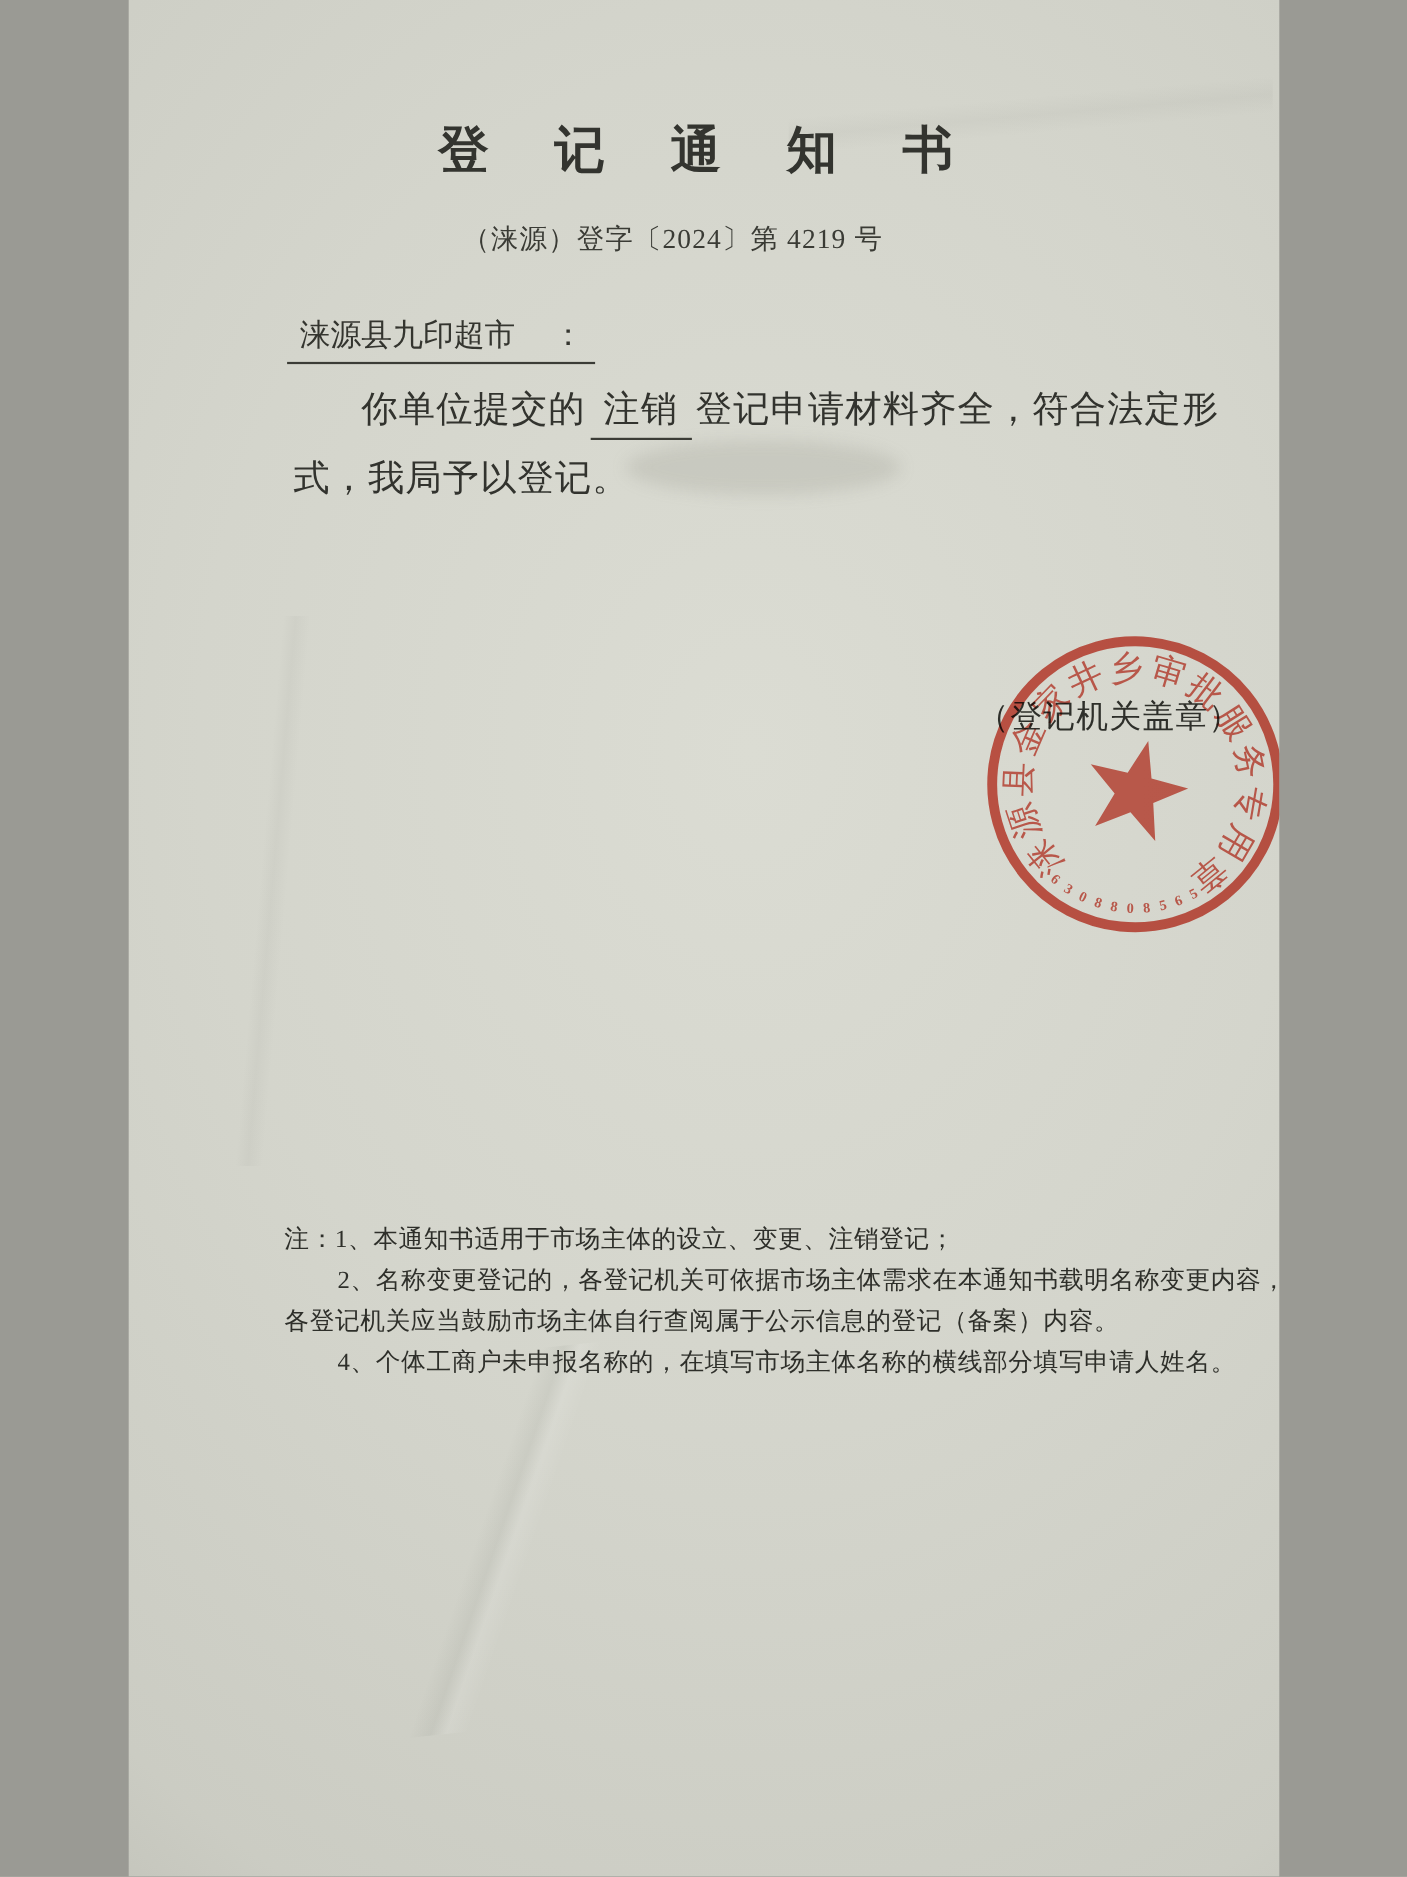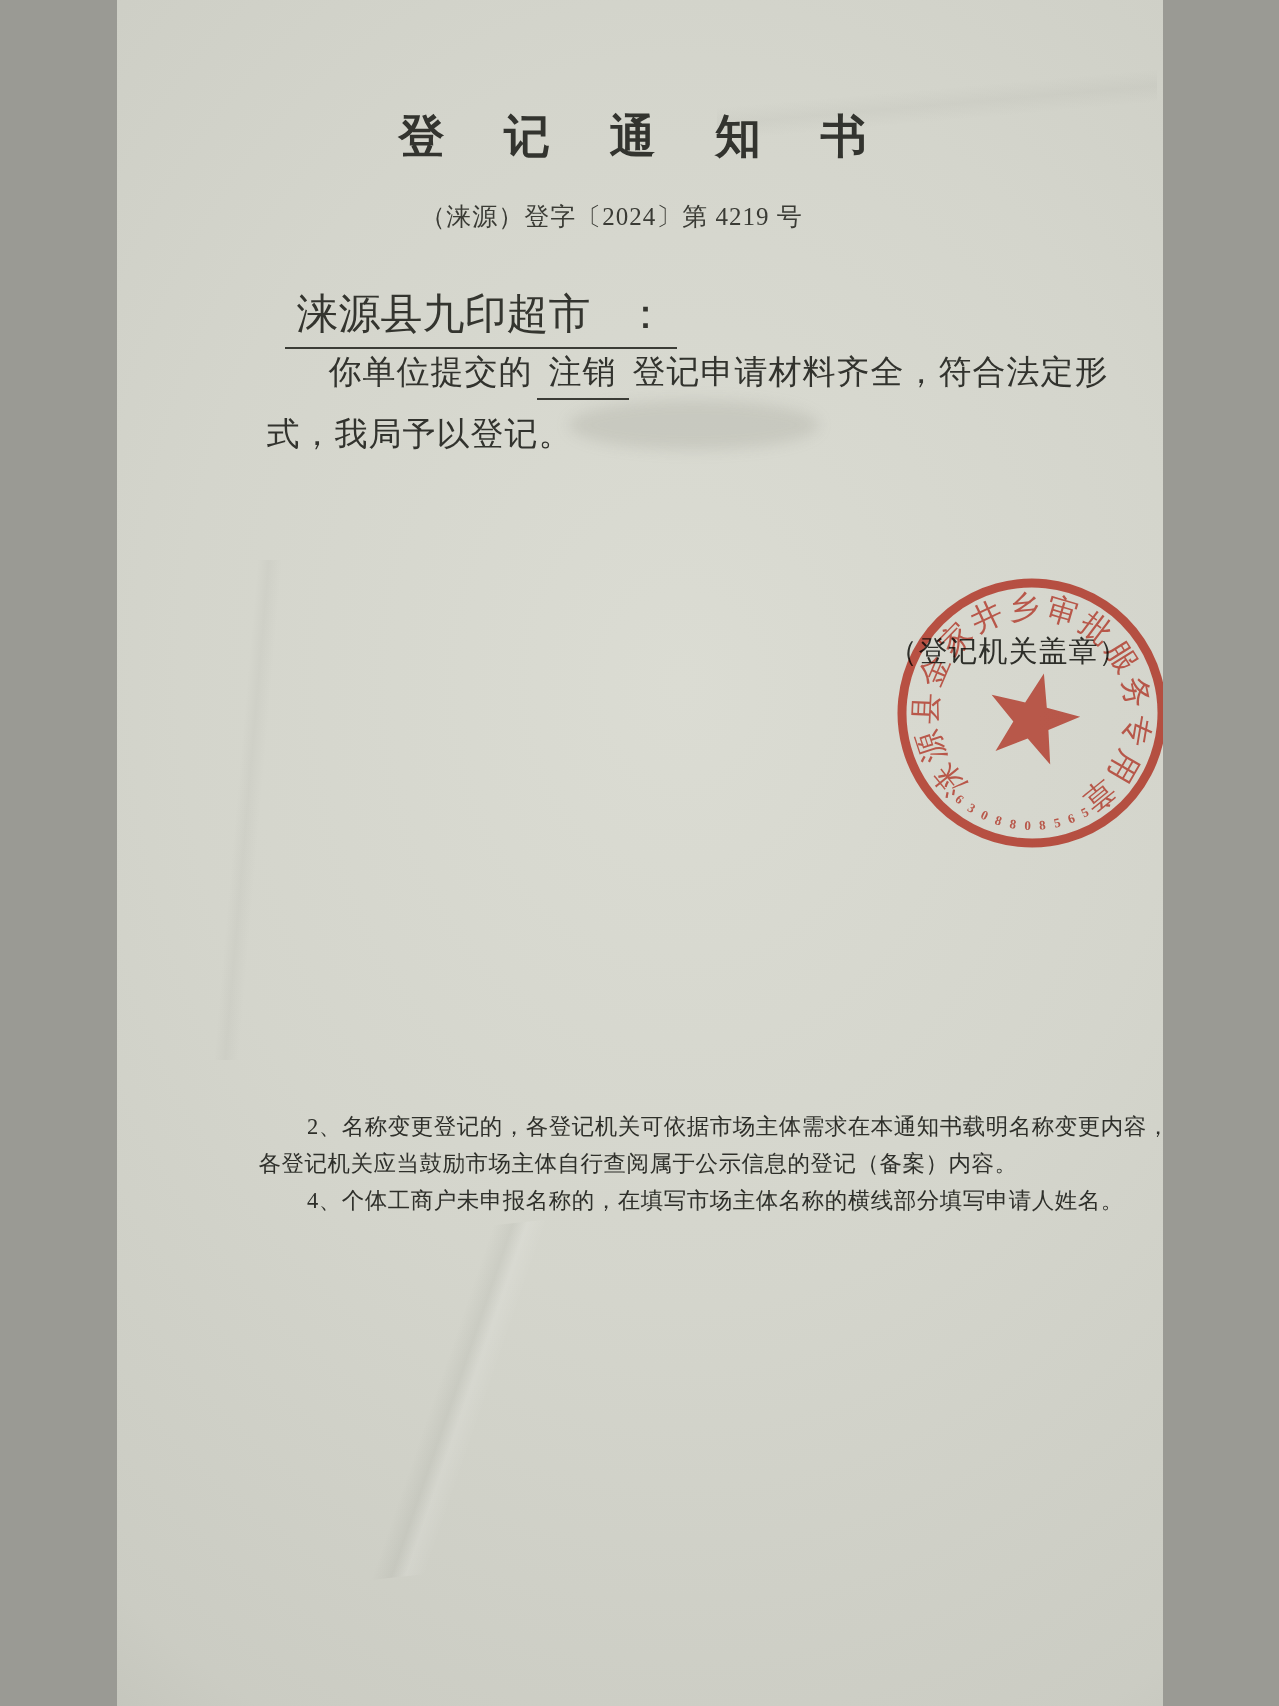--- a/index.html
+++ b/index.html
@@ -33,22 +33,22 @@
     text-align:center; font-size:46px; font-weight:bold;
     letter-spacing:14px; word-spacing:20px; color:#33342f;
   }
   .doc-number {
     position:absolute; top:200px; left:0; width:100%;
     text-align:center; transform:translateX(-28px);
     font-size:25px; letter-spacing:1px; color:#3a3b35;
   }
 
   .addressee-line {
-    position:absolute; left:168px; top:286px;
-    font-size:42px; color:#34352f;
+    position:absolute; left:144px; top:286px;
+    font-size:28px; color:#34352f;
   }
   .addressee-underline {
     display:inline-block; padding:0 10px 5px 12px;
     border-bottom:2px solid #3b3c36;
   }
   .addressee-colon { margin-left:34px; }
 
   .body-line { position:absolute; font-size:33px; color:#32332e; letter-spacing:1px; }
   .body-line-1 { left:212px; top:350px; }
   .body-line-2 { left:150px; top:412px; }
@@ -134,17 +134,18 @@
           <text x="169.4" y="258.8" fill="#d4493a" font-size="13" font-weight="bold" text-anchor="middle" dominant-baseline="middle" opacity="0.9" transform="rotate(-11.3 169.4 258.8)">8</text>
           <text x="183.9" y="254.9" fill="#d4493a" font-size="13" font-weight="bold" text-anchor="middle" dominant-baseline="middle" opacity="0.9" transform="rotate(-18.9 183.9 254.9)">5</text>
           <text x="197.8" y="249.1" fill="#d4493a" font-size="13" font-weight="bold" text-anchor="middle" dominant-baseline="middle" opacity="0.9" transform="rotate(-26.4 197.8 249.1)">6</text>
           <text x="210.7" y="241.5" fill="#d4493a" font-size="13" font-weight="bold" text-anchor="middle" dominant-baseline="middle" opacity="0.9" transform="rotate(-34.0 210.7 241.5)">5</text>
         </g>
     </svg>
   </div>
 
 
   <div class="notes" id="notes">
+      <p>注：1、本通知书适用于市场主体的设立、变更、注销登记；</p>
       <p class="indent">2、名称变更登记的，各登记机关可依据市场主体需求在本通知书载明名称变更内容，但各登记机关应当鼓励市场主体自行查阅属于公示信息的登记（备案）内容。</p>
       <p class="indent">4、个体工商户未申报名称的，在填写市场主体名称的横线部分填写申请人姓名。</p>
     </div>
 
 </div>
 
 </body></html>

